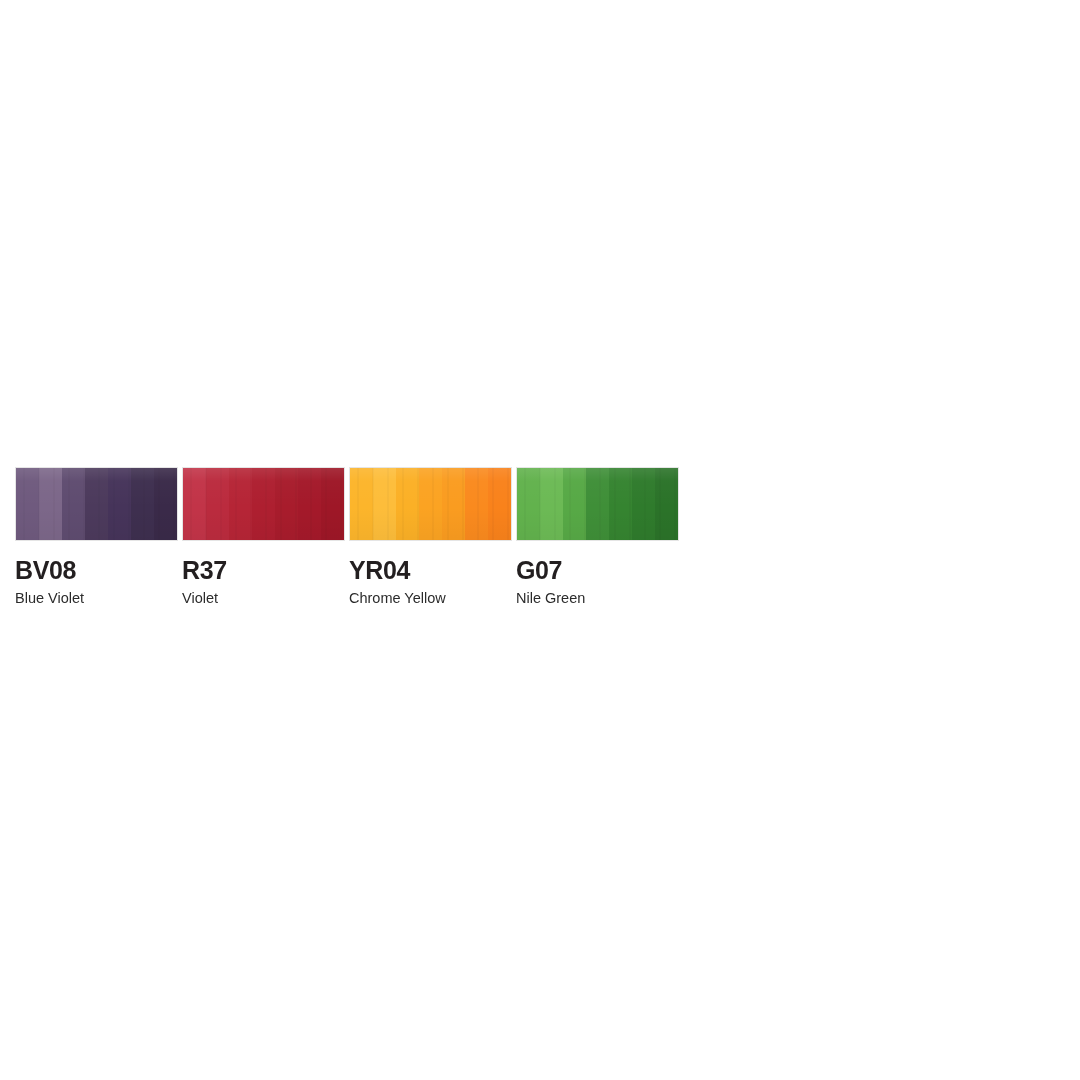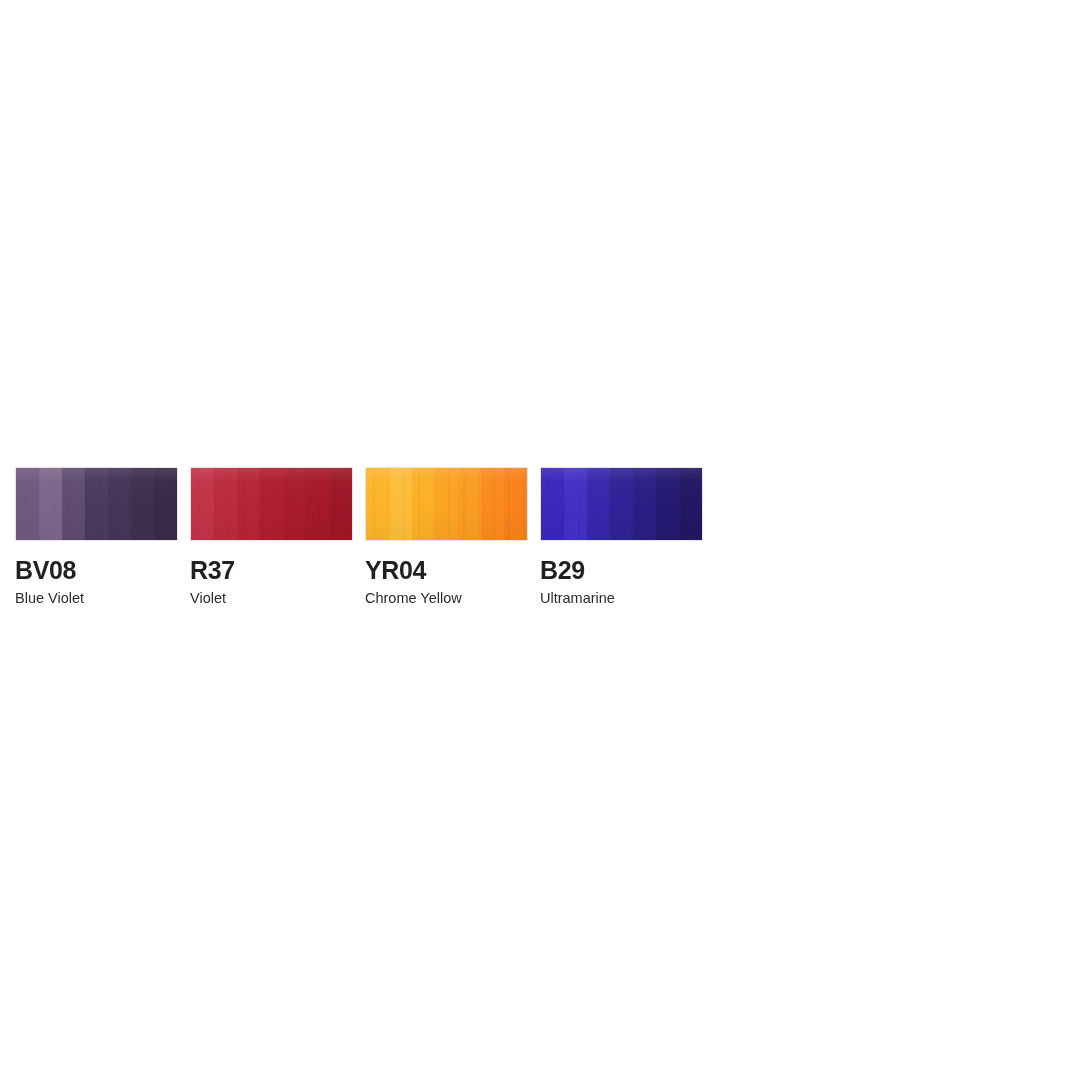--- a/index.html
+++ b/index.html
@@ -18,21 +18,21 @@
   }
 
   
   #swatch-strip {
     position:absolute;
     left:15px;
     top:467px;
     width:1050px;
     display:flex;
     align-items:flex-start;
-    gap:12px;
+    gap:4px;
   }
   .swatch-card {
     width:163px;
     flex:0 0 163px;
   }
 
   .swatch-chip {
     position:relative;
     width:163px;
     height:74px;
@@ -152,29 +152,29 @@
           </div>
           <div class="texture"></div>
           <div class="sheen"></div>
         </div>
         <div class="swatch-code">YR04</div>
         <div class="swatch-name">Chrome Yellow</div>
       </div>
       <div class="swatch-card">
         <div class="swatch-chip">
           <div class="bands">
-            <div class="band" style="background: rgb(58, 39, 189);"></div>
-            <div class="band" style="background: rgb(67, 48, 196);"></div>
-            <div class="band" style="background: rgb(54, 39, 172);"></div>
-            <div class="band" style="background: rgb(47, 34, 150);"></div>
-            <div class="band" style="background: rgb(42, 30, 132);"></div>
-            <div class="band" style="background: rgb(36, 26, 112);"></div>
-            <div class="band" style="background: rgb(33, 23, 100);"></div>
+            <div class="band" style="background: rgb(98, 178, 77);"></div>
+            <div class="band" style="background: rgb(108, 186, 85);"></div>
+            <div class="band" style="background: rgb(87, 169, 70);"></div>
+            <div class="band" style="background: rgb(63, 143, 56);"></div>
+            <div class="band" style="background: rgb(53, 132, 48);"></div>
+            <div class="band" style="background: rgb(47, 123, 44);"></div>
+            <div class="band" style="background: rgb(43, 115, 41);"></div>
           </div>
           <div class="texture"></div>
           <div class="sheen"></div>
         </div>
-        <div class="swatch-code">B29</div>
-        <div class="swatch-name">Ultramarine</div>
+        <div class="swatch-code">G07</div>
+        <div class="swatch-name">Nile Green</div>
       </div>
     </div>
 
 </div>
 
 </body></html>

